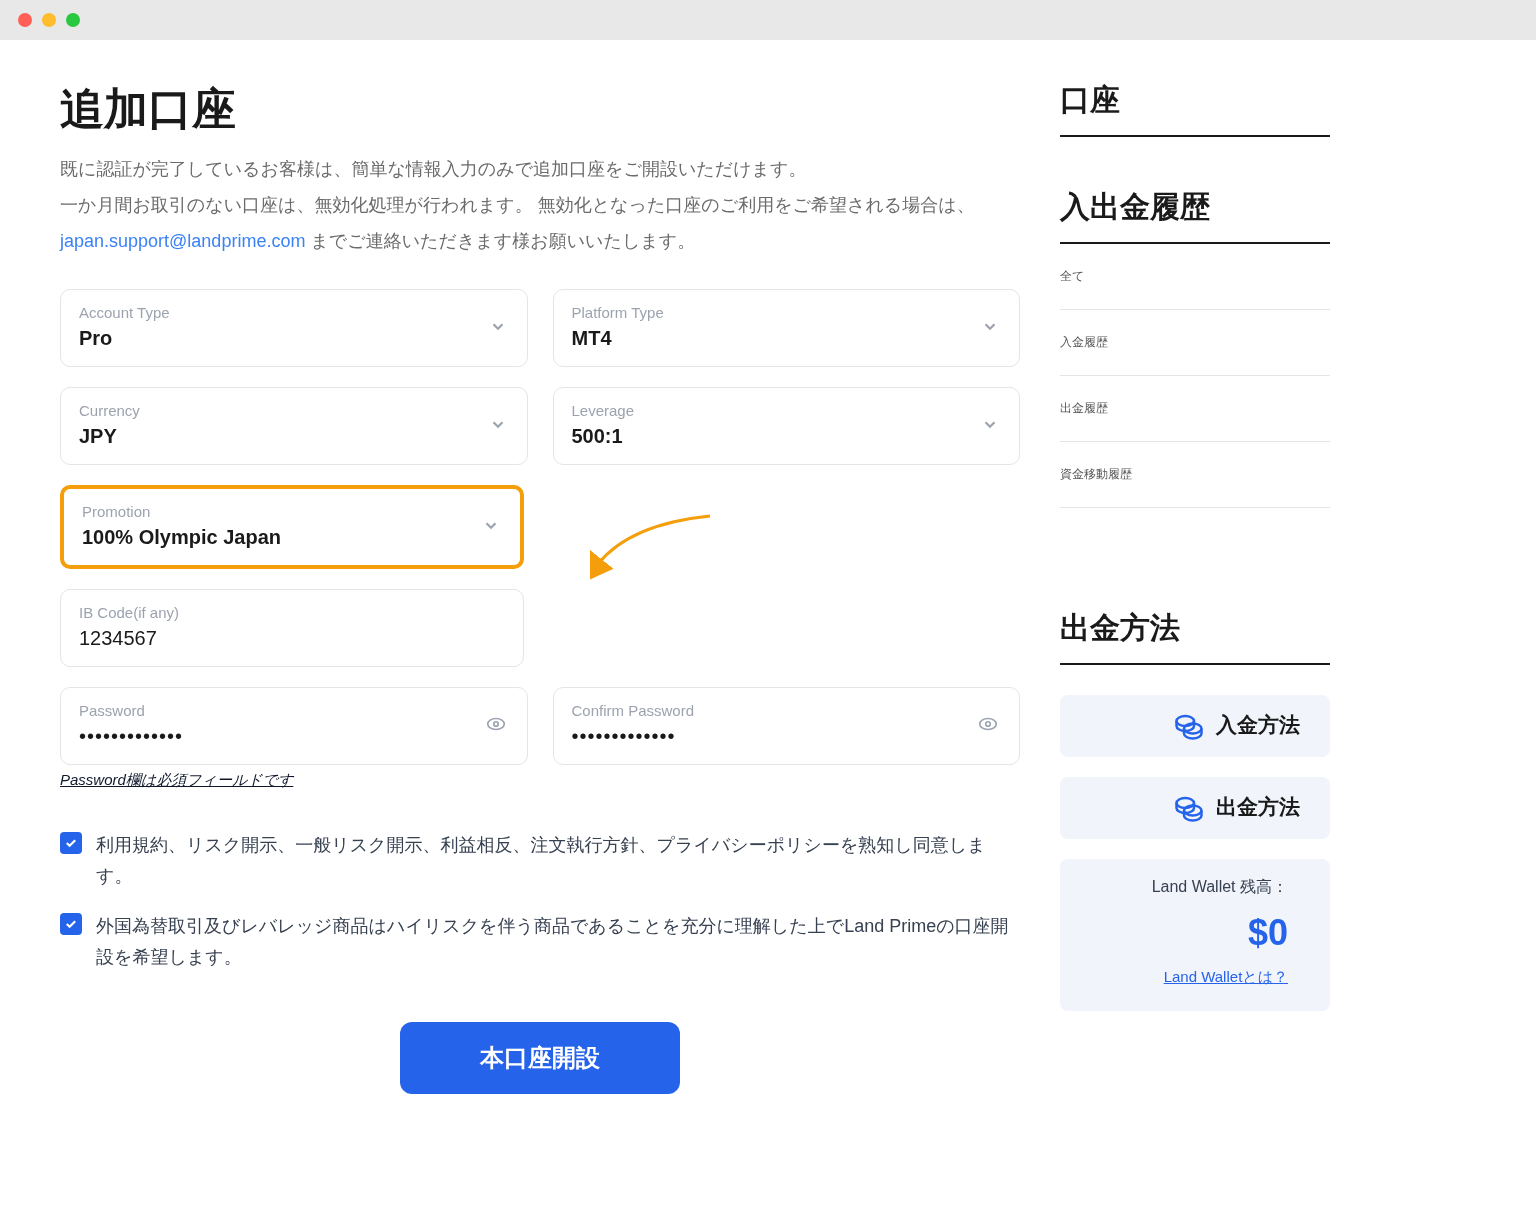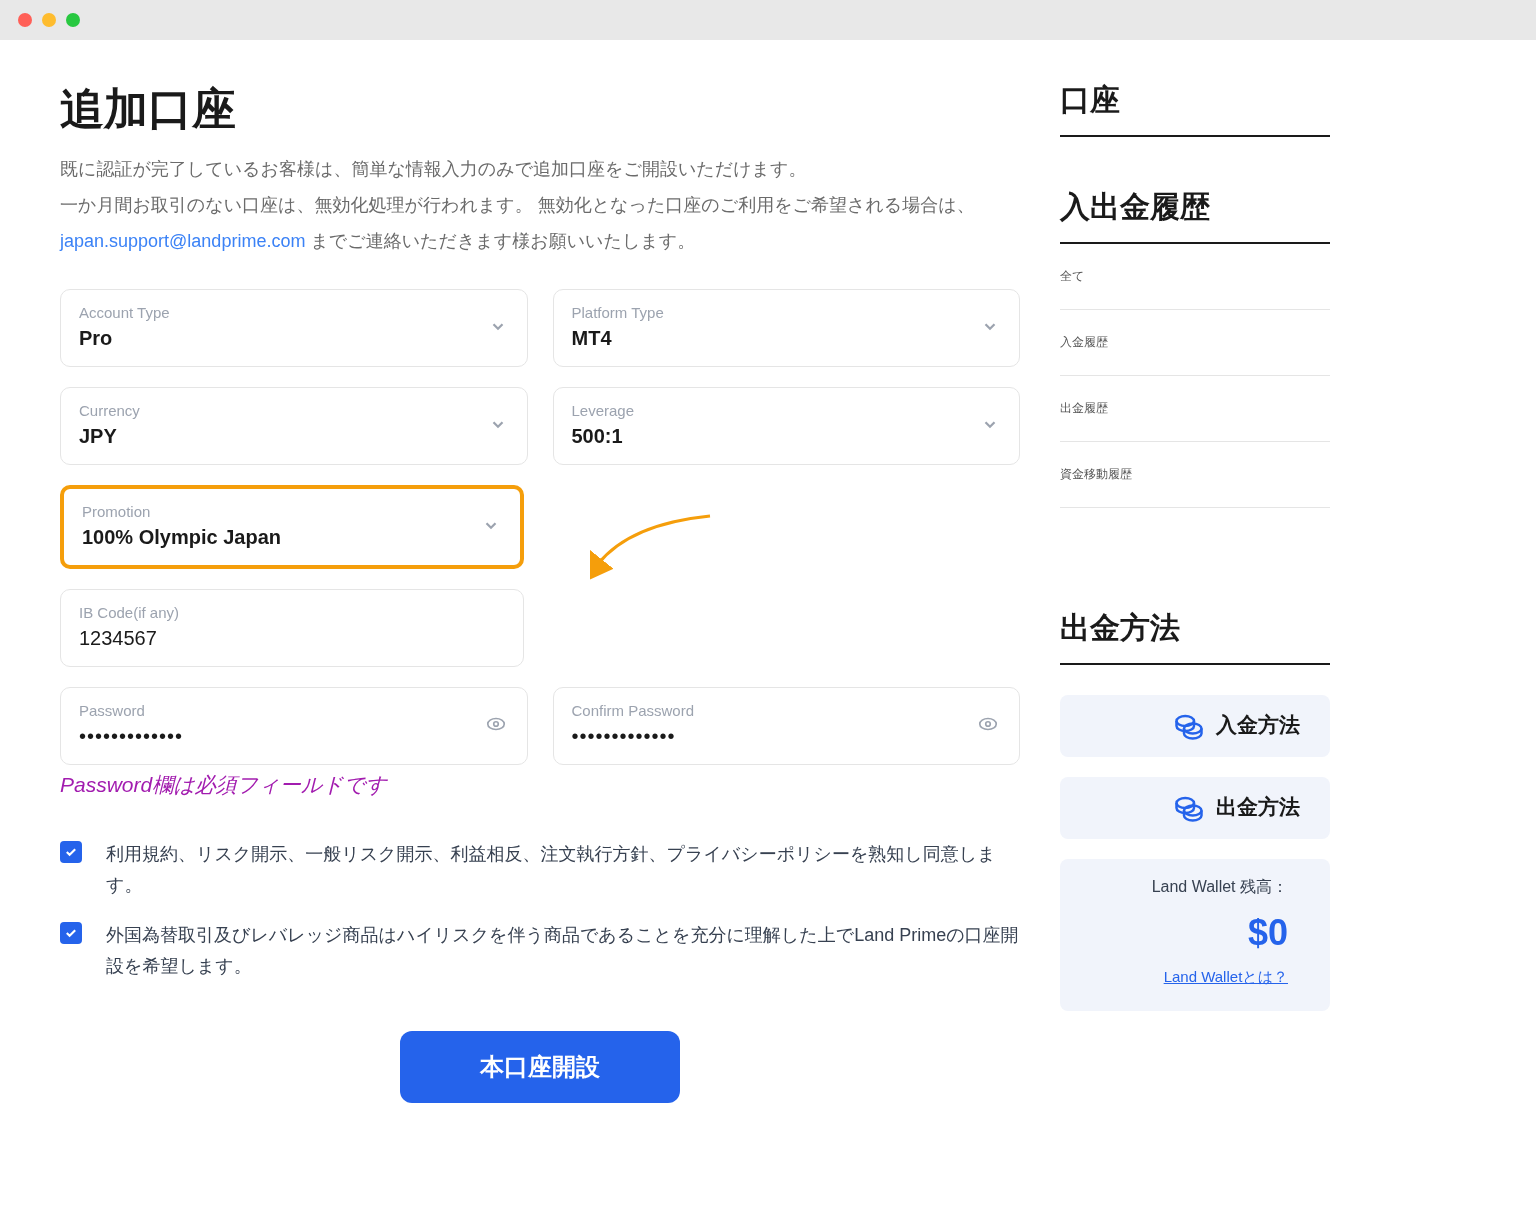--- a/index.html
+++ b/index.html
@@ -25,23 +25,23 @@
   
   .field { position: relative; border: 1px solid #e5e5e5; border-radius: 10px; padding: 14px 18px 16px 18px; background: #fff; }
   .field.highlighted { border: 4px solid #f59e0b; }
   .field-label { font-size: 15px; color: #9ca3af; margin-bottom: 6px; font-weight: 500; }
   .field-value { font-size: 20px; color: #1a1a1a; font-weight: 600; }
   .field-input { font-size: 20px; border: none; outline: none; width: 100%; color: #1a1a1a; background: transparent; }
   
   .chevron { position: absolute; right: 20px; top: 50%; transform: translateY(-50%); color: #9ca3af; }
   .eye-icon { position: absolute; right: 20px; top: 50%; transform: translateY(-50%); color: #9ca3af; }
   
-  .error-text { color: #a21caf; font-size: 21px; font-style: italic; margin-top: 6px; margin-bottom: 10px; }
-  
-  .checkbox-row { display: flex; align-items: flex-start; gap: 24px; margin: 30px 0 10px 0; }
+  .error-text { color: #0f172a; font-size: 15px; font-style: italic; margin-top: 6px; margin-bottom: 10px; text-decoration: underline; }
+  
+  .checkbox-row { display: flex; align-items: flex-start; gap: 14px; margin: 30px 0 10px 0; }
   .checkbox-row.second { margin-top: 20px; }
   .chk { width: 22px; height: 22px; min-width: 22px; border-radius: 4px; background: #2563eb; color: #fff; display: flex; align-items: center; justify-content: center; margin-top: 2px; }
   .chk-label { font-size: 18px; color: #374151; line-height: 1.7; }
   
   .submit-btn { display: block; margin: 50px auto 0 auto; background: #2563eb; color: #fff; border: none; padding: 20px 80px; font-size: 24px; font-weight: 700; border-radius: 12px; cursor: pointer; }
   
   .arrow-svg { position: absolute; left: 530px; top: 434px; pointer-events: none; }
   
   
   .side-heading { font-size: 30px; font-weight: 700; color: #1a1a1a; padding-bottom: 14px; border-bottom: 2px solid #1a1a1a; margin-bottom: 0px; }

